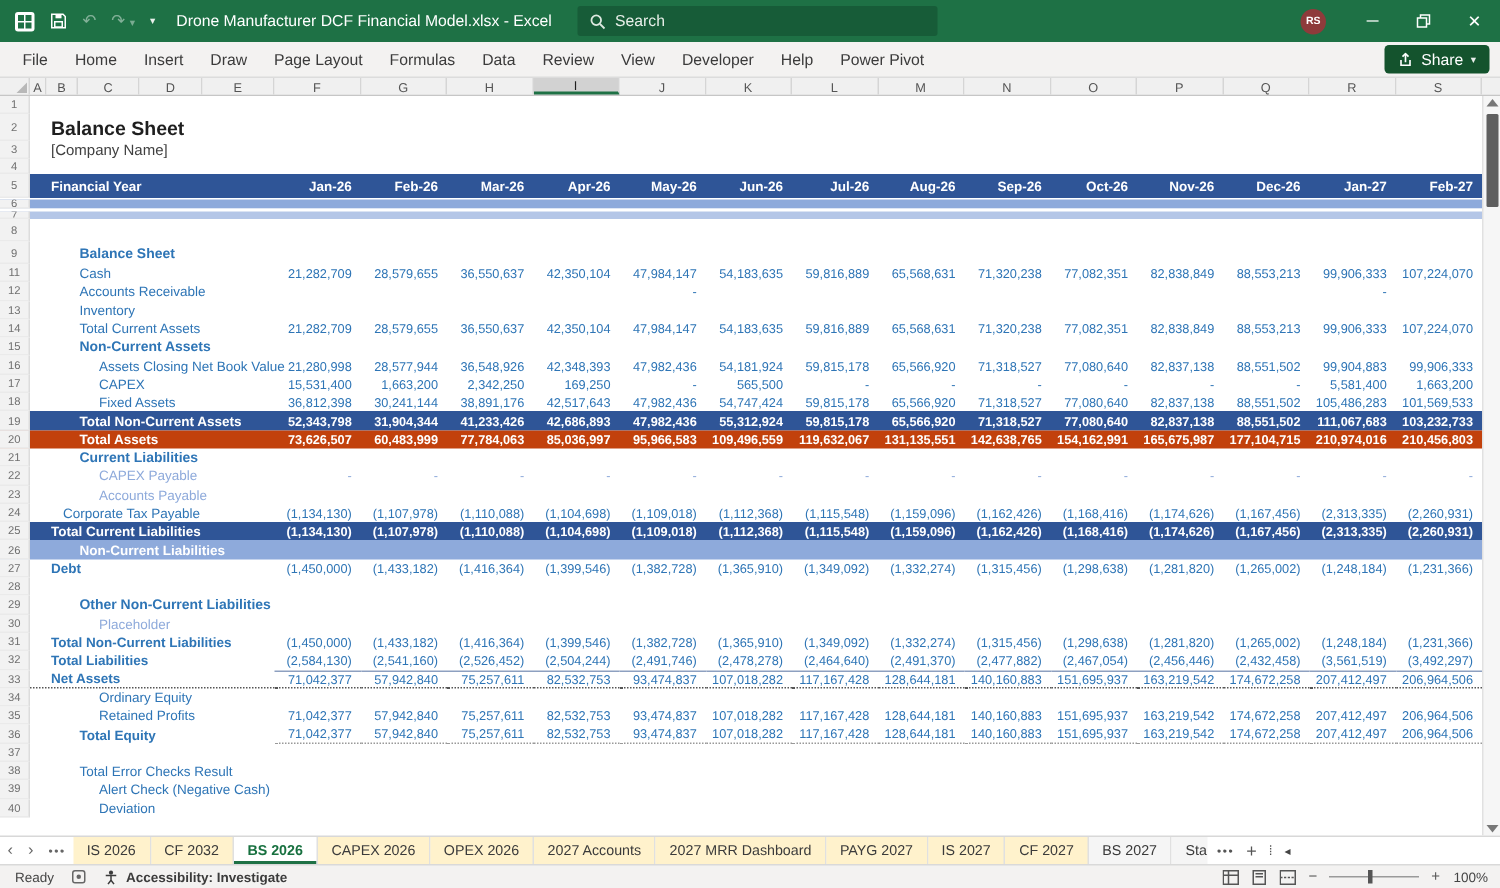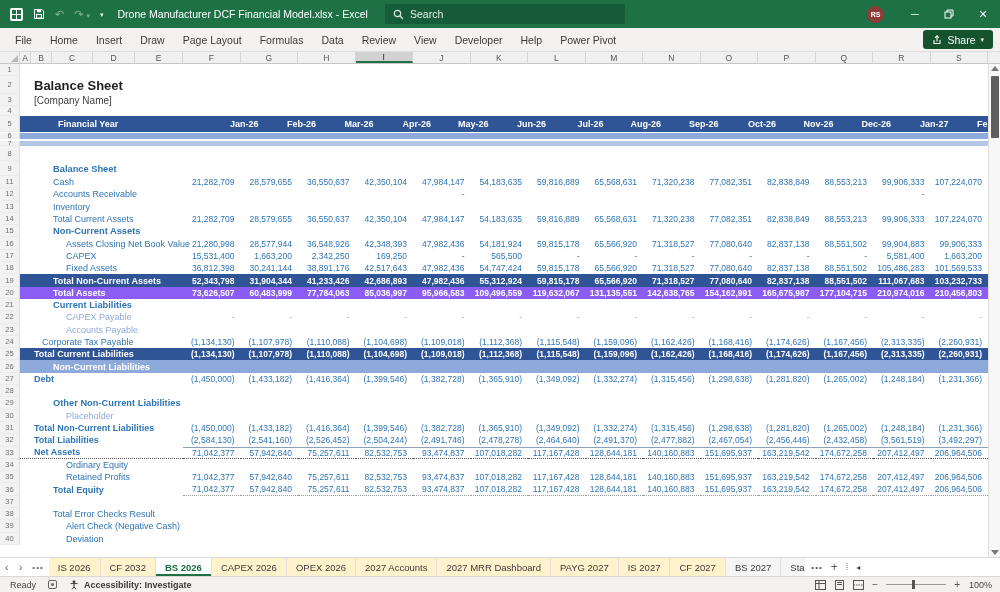--- a/index.html
+++ b/index.html
@@ -45,21 +45,21 @@
   .s-subtitle .lab { font-size:10px; color:#404040; }
   .s-colheader { background:#2F5597; }
   .s-colheader .lab, .s-colheader .v { color:#fff; font-weight:bold; font-size:9px; }
   .s-band1 { background:#8EAADB; border-top:1px solid #fff; }
   .s-band2 { background:#B4C6E7; border-top:2px solid #fff; }
   .s-section .lab { font-weight:bold; font-size:9.3px; }
   .s-itemb .lab { font-weight:bold; }
   .s-iteml .lab, .s-iteml .v { color:#8EAADB; }
   .s-totaldark { background:#2F5597; }
   .s-totaldark .lab, .s-totaldark .v { color:#fff; font-weight:bold; }
-  .s-totallight { background:#8b5cf6; }
+  .s-totallight { background:#c2410c; }
   .s-totallight .lab, .s-totallight .v { color:#fff; font-weight:bold; }
   .s-bandlabel { background:#8EAADB; }
   .s-bandlabel .lab { color:#fff; font-weight:bold; }
   .s-netassets .lab { font-weight:bold; border-bottom:1px dotted #555; }
   .s-netassets .v { border-top:1px solid #8da0c0; border-bottom:1px dotted #555; }
   .s-totaleq .lab { font-weight:bold; }
   .s-totaleq .v { border-bottom:1px dotted #999; }
 
   
   .vscroll { position:absolute; top:64px; right:0; width:12px; height:493px; background:#F6F6F6; border-left:1px solid #E1E1E1; }
@@ -258,21 +258,21 @@
         <div class="v"></div>
         <div class="v"></div>
         <div class="v"></div>
         <div class="v"></div>
         <div class="v"></div>
         <div class="v"></div>
         <div class="v"></div>
       </div>
       <div class="xrow s-colheader" style="height: 16px;">
         <div class="gut">5</div>
-        <div class="lab" style="padding-left: 14px; margin-left: 24px;">Financial Year</div>
+        <div class="lab" style="padding-left: 14px;">Financial Year</div>
         <div class="v">Jan-26</div>
         <div class="v">Feb-26</div>
         <div class="v">Mar-26</div>
         <div class="v">Apr-26</div>
         <div class="v">May-26</div>
         <div class="v">Jun-26</div>
         <div class="v">Jul-26</div>
         <div class="v">Aug-26</div>
         <div class="v">Sep-26</div>
         <div class="v">Oct-26</div>

